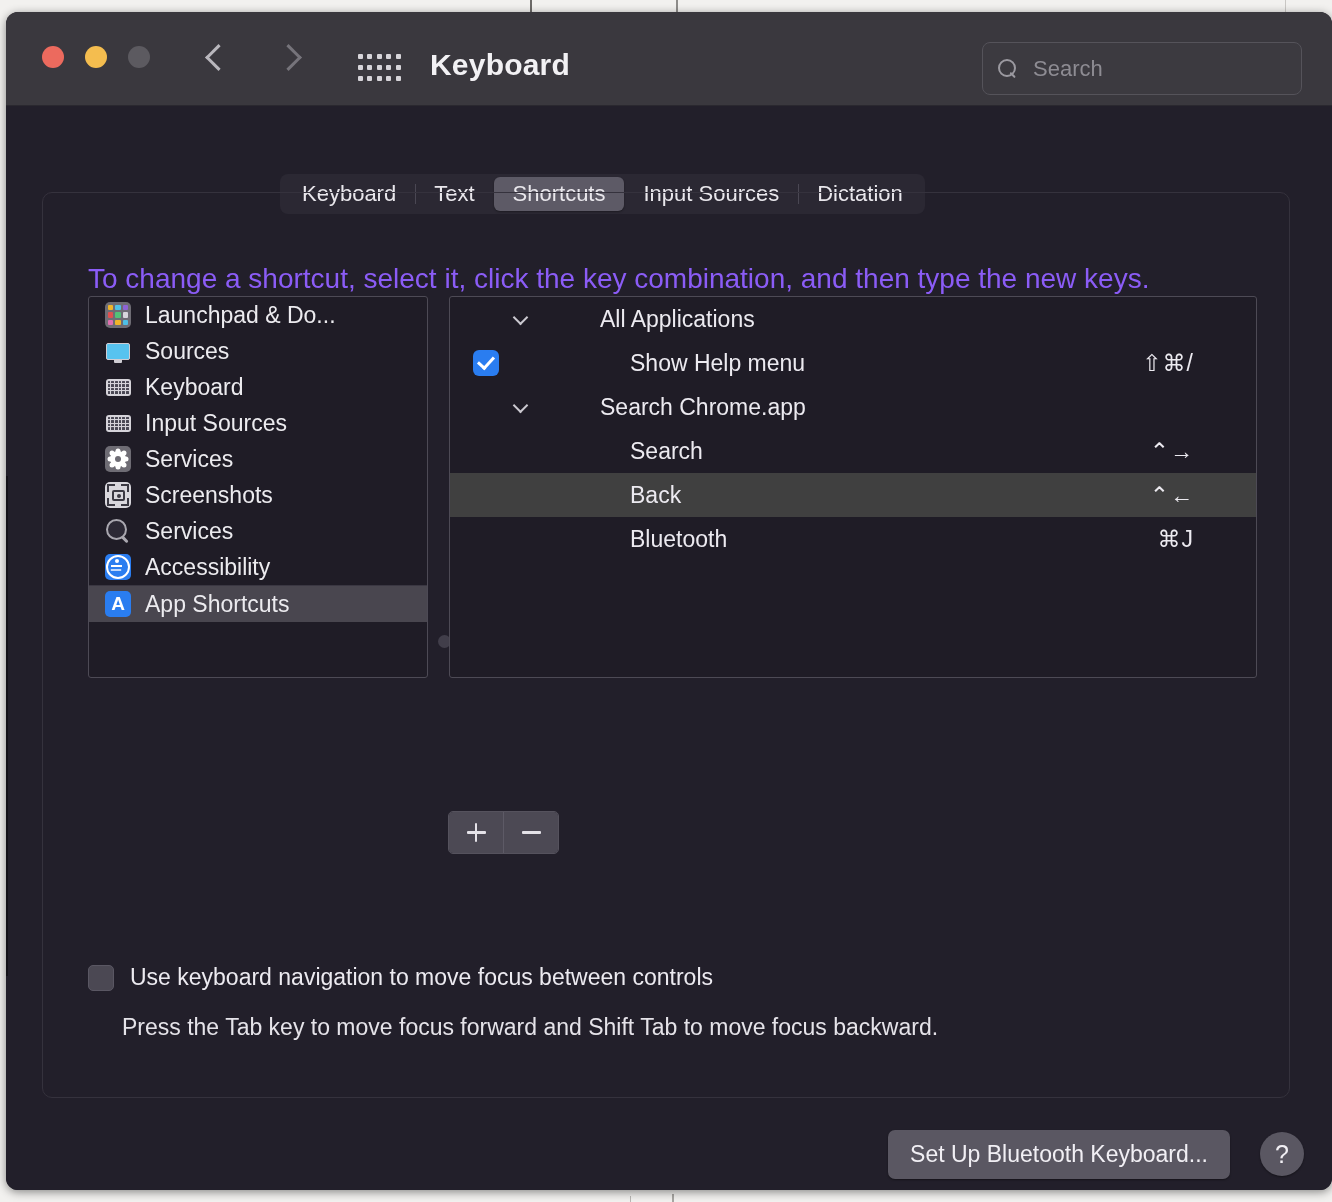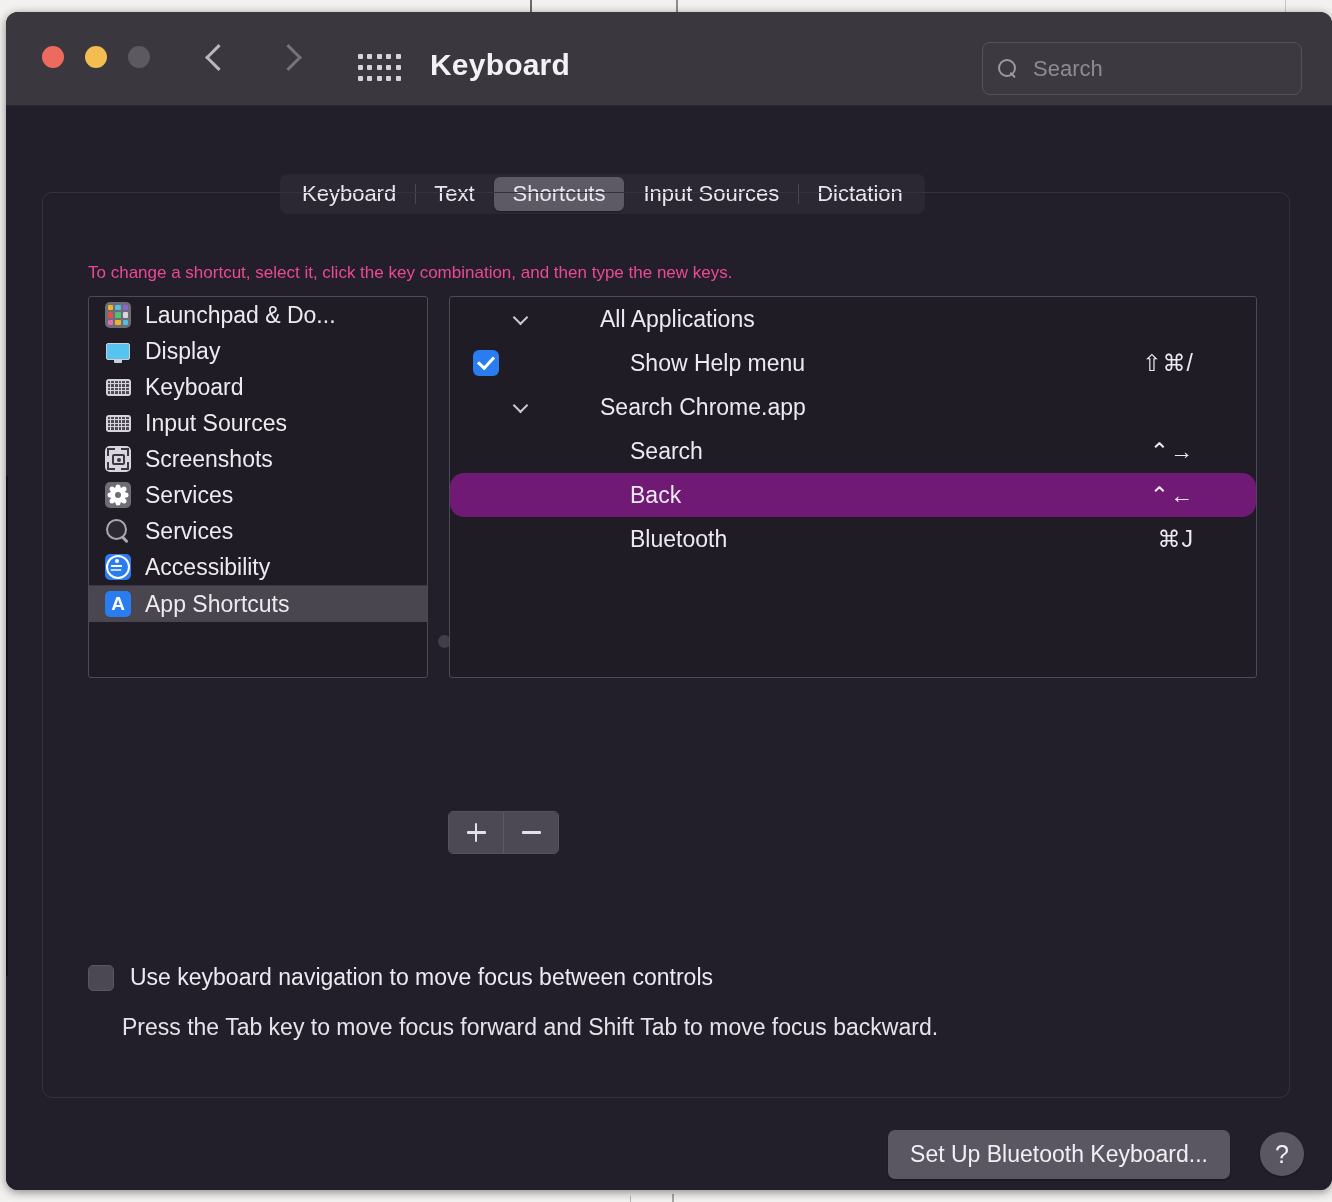--- a/index.html
+++ b/index.html
@@ -214,22 +214,22 @@
     height: 906px;
     border: 1px solid #35323d;
     border-radius: 10px;
     box-sizing: border-box;
   }
 
   .hint {
     position: absolute;
     left: 82px;
     top: 157px;
-    font-size: 17px;
-    color: #ec4899;
+    font-size: 28px;
+    color: #8b5cf6;
   }
 
   .sidebar {
     position: absolute;
     left: 82px;
     top: 190px;
     width: 340px;
     height: 382px;
     border: 1px solid #4d4a55;
     border-radius: 3px;
@@ -414,21 +414,21 @@
     position: relative;
     height: 44px;
     display: flex;
     align-items: center;
     font-size: 23px;
     color: #eceaf0;
     box-sizing: border-box;
   }
   .sc-row.group { padding-left: 62px; }
   .sc-row.item { padding-left: 62px; }
-  .sc-row.selected { background: #701a75; border-radius: 14px; }
+  .sc-row.selected { background: #404040; }
   .disclosure {
     position: absolute;
     left: 62px;
     width: 20px; height: 20px;
   }
   .disclosure::before {
     content: "";
     position: absolute;
     width: 9px; height: 9px;
     border-right: 2.2px solid #cbc9d0;
@@ -642,21 +642,21 @@
           </span>
         </span>
         <span>Launchpad &amp; Do...</span>
       </div>
 
       <div class="side-row">
         <span class="side-ico ico-display">
           <span class="scr"></span>
             <span class="stand"></span>
         </span>
-        <span>Display</span>
+        <span>Sources</span>
       </div>
 
 
       <div class="side-row">
         <span class="side-ico ico-keyboard">
           <span class="kb">
             <i></i>
               <i></i>
               <i></i>
               <i></i>
@@ -708,41 +708,41 @@
               <i></i>
             <i></i>
               <i></i>
               <i></i>
               <i></i>
               <i></i>
               <i></i>
           </span>
         </span>
         <span>Input Sources</span>
+      </div>
+
+      <div class="side-row">
+        <span class="side-ico ico-services">
+          <span class="gear"></span>
+        </span>
+        <span>Services</span>
       </div>
 
       <div class="side-row">
         <span class="side-ico ico-screenshots">
           <span class="cam"></span>
           <span class="cr c1"></span>
             <span class="cr c2"></span>
           <span class="cr c3"></span>
             <span class="cr c4"></span>
         </span>
         <span>Screenshots</span>
       </div>
 
       <div class="side-row">
-        <span class="side-ico ico-services">
-          <span class="gear"></span>
-        </span>
-        <span>Services</span>
-      </div>
-
-      <div class="side-row">
         <span class="side-ico ico-spotlight">
           <span class="lens"></span>
             <span class="handle"></span>
         </span>
         <span>Services</span>
       </div>
 
       <div class="side-row">
         <span class="side-ico ico-accessibility">
           <span class="ring"></span>

